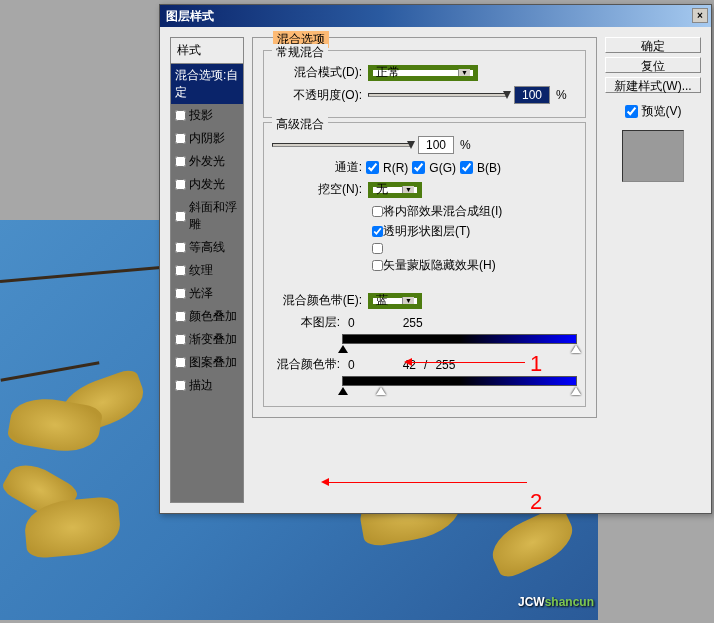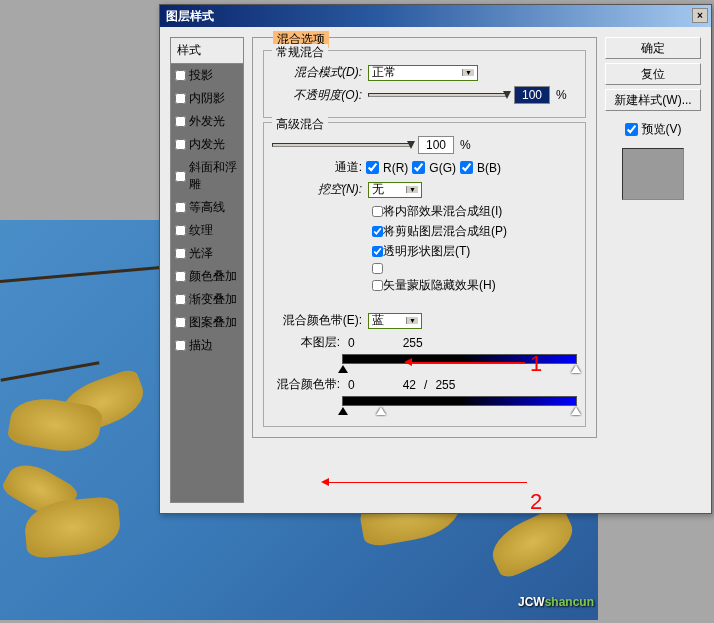--- a/index.html
+++ b/index.html
@@ -29,41 +29,41 @@
 .style-item { padding: 3px 4px; display: flex; align-items: center; gap: 3px; }
 .style-item.selected { background: #0a246a; color: #fff; }
 .style-item input[type=checkbox] { width: 11px; height: 11px; }
 .style-sub { }
 .options-panel { flex: 1; position: relative; }
 .fieldset { border: 1px solid #999; padding: 8px 10px 10px; margin-bottom: 8px; position: relative; }
 .fieldset-label { position: absolute; top: -7px; left: 20px; background: #fdba74; padding: 0 4px; }
 .sub-fieldset { border: 1px solid #aaa; padding: 8px; margin-top: 4px; position: relative; }
 .sub-label { position: absolute; top: -7px; left: 8px; background: #ececec; padding: 0 4px; }
 .row { display: flex; align-items: center; margin: 5px 0; gap: 6px; }
-.row-label { width: 90px; text-align: right; font-style: italic; }
-.select { border: 1px solid #4d7c0f; background: #fff; padding: 1px 3px; height: 16px; display: inline-flex; align-items: center; justify-content: space-between; }
+.row-label { width: 90px; text-align: right; }
+.select { border: 5px solid #4d7c0f; background: #fff; padding: 1px 3px; height: 16px; display: inline-flex; align-items: center; justify-content: space-between; }
 .select-arrow { background: #d4d0c8; border-left: 1px solid #888; padding: 0 2px; font-size: 7px; }
 .slider { flex: 1; height: 4px; background: #d4d0c8; border: 1px inset #888; position: relative; max-width: 140px; }
 .slider-thumb { position: absolute; top: -3px; width: 0; height: 0; border-left: 4px solid transparent; border-right: 4px solid transparent; border-top: 8px solid #333; }
 .input-box { width: 36px; height: 18px; border: 1px solid #888; background: #fff; text-align: center; padding: 1px; }
 .input-box.dark { background: #0a246a; color: #fff; }
 .checkbox-row { display: flex; align-items: center; margin: 3px 0; padding-left: 100px; }
 .checkbox-row input { width: 11px; height: 11px; }
 .channel-row { display: flex; align-items: center; gap: 4px; margin: 5px 0; }
 .channel-row .lbl { width: 90px; text-align: right; }
 .blend-if { margin-top: 6px; }
 .blend-if-row { display: flex; align-items: center; gap: 8px; margin: 3px 0; }
 .blend-if-label { width: 68px; text-align: right; }
 .blend-gradient { position: relative; width: 235px; height: 10px; margin-left: 70px; margin-top: 2px; margin-bottom: 12px; }
 .grad-black-blue { background: linear-gradient(to right, #000 0%, #000 50%, #0000ff 100%); border: 1px solid #555; height: 10px; }
 .tri { position: absolute; width: 0; height: 0; border-left: 5px solid transparent; border-right: 5px solid transparent; bottom: -9px; }
 .tri-black { border-bottom: 8px solid #000; }
 .tri-white { border-bottom: 8px solid #fff; filter: drop-shadow(0 0 1px #000); }
 .buttons-col { width: 100px; display: flex; flex-direction: column; gap: 4px; align-items: center; }
-.win-btn { width: 96px; height: 22px; background: #ececec; border: 1px solid #888; border-top-color: #fff; border-left-color: #fff; cursor: pointer; }
+.win-btn { width: 96px; height: 16px; background: #ececec; border: 1px solid #888; border-top-color: #fff; border-left-color: #fff; cursor: pointer; }
 .preview-check { margin-top: 6px; display: flex; align-items: center; gap: 4px; }
 .preview-swatch { width: 62px; height: 52px; background: #9a9a9a; border: 1px inset #888; margin-top: 6px; }
 .anno-num { position: absolute; color: #ff0000; font-size: 22px; font-family: Arial; }
 .red-line { position: absolute; background: #ff0000; height: 1px; }
 .red-arrow-head { position: absolute; width: 0; height: 0; border-top: 4px solid transparent; border-bottom: 4px solid transparent; }
 </style>
 </head>
 <body>
 
 <div class="bg-image">
@@ -84,20 +84,23 @@
 </div>
 
 <div class="dialog">
   <div class="titlebar">
     <span>图层样式</span>
     <div class="titlebar-close">×</div>
   </div>
   <div class="dialog-body">
     <div class="styles-panel">
       <div class="styles-header">样式</div>
+      <div class="style-item selected">
+          <span>混合选项:自定</span>
+        </div>
       <div class="style-item">
           <input type="checkbox" style="">
           <span>投影</span>
         </div>
       <div class="style-item">
           <input type="checkbox" style="">
           <span>内阴影</span>
         </div>
       <div class="style-item">
           <input type="checkbox" style="">
@@ -185,24 +188,20 @@
           <div class="row">
             <span class="row-label">挖空(N):</span>
             <div class="select" style="width:54px">
               <span>无</span>
                 <span class="select-arrow">▼</span>
             </div>
           </div>
           <div class="checkbox-row">
               <input type="checkbox" style="">
               <span>将内部效果混合成组(I)</span>
-            </div>
-          <div class="checkbox-row">
-              <input type="checkbox" checked="" style="">
-              <span>将剪贴图层混合成组(P)</span>
             </div>
           <div class="checkbox-row">
               <input type="checkbox" checked="" style="">
               <span>透明形状图层(T)</span>
             </div>
           <div class="checkbox-row">
               <input type="checkbox" style="">
             </div>
           <div class="checkbox-row">
               <input type="checkbox" style="">

